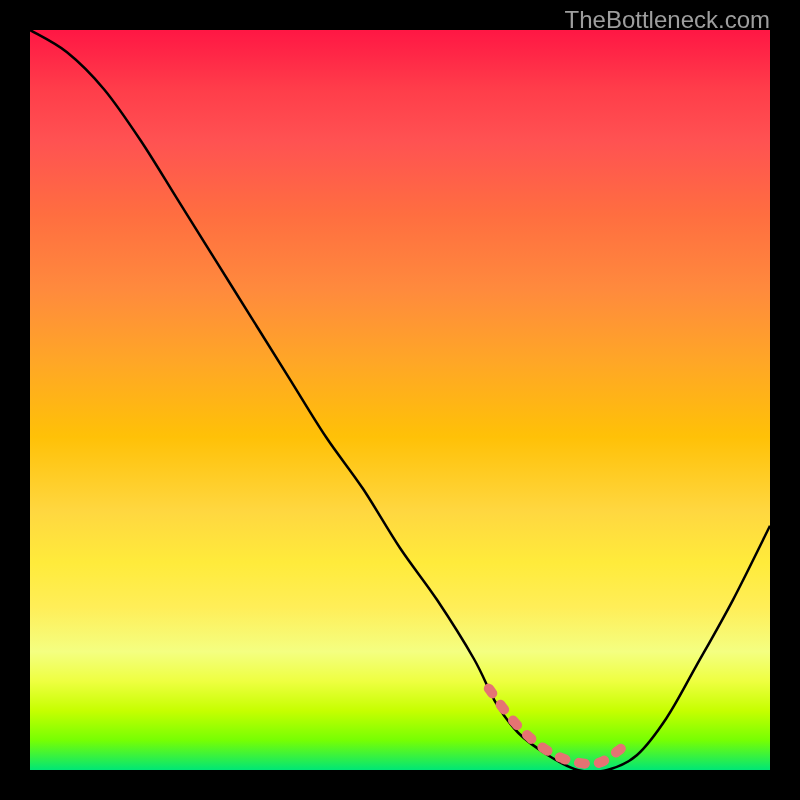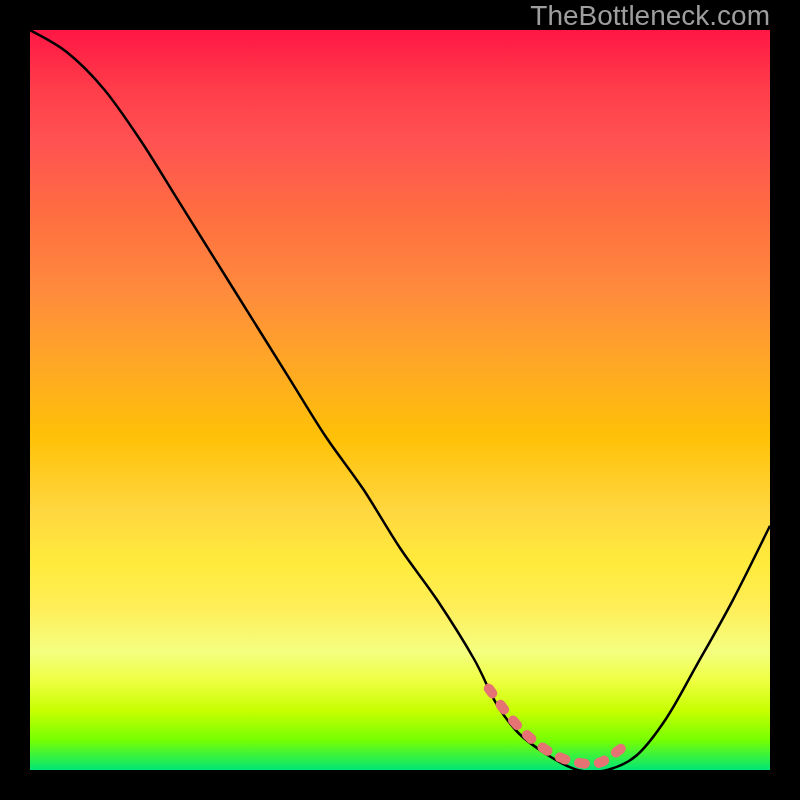--- a/index.html
+++ b/index.html
@@ -29,24 +29,24 @@
       #ffeb3b 72%,
       #ffee58 78%,
       #f4ff81 84%,
       #eeff41 88%,
       #c6ff00 92%,
       #76ff03 96%,
       #00e676 100%);
   }
   .watermark {
     position: absolute;
-    top: 0;
+    top: 6px;
     right: 30px;
     color: #9e9e9e;
-    font-size: 28px;
+    font-size: 24px;
     font-family: Arial, sans-serif;
     z-index: 10;
   }
   svg.overlay {
     position: absolute;
     left: 30px;
     top: 30px;
     width: 740px;
     height: 740px;
     z-index: 5;

